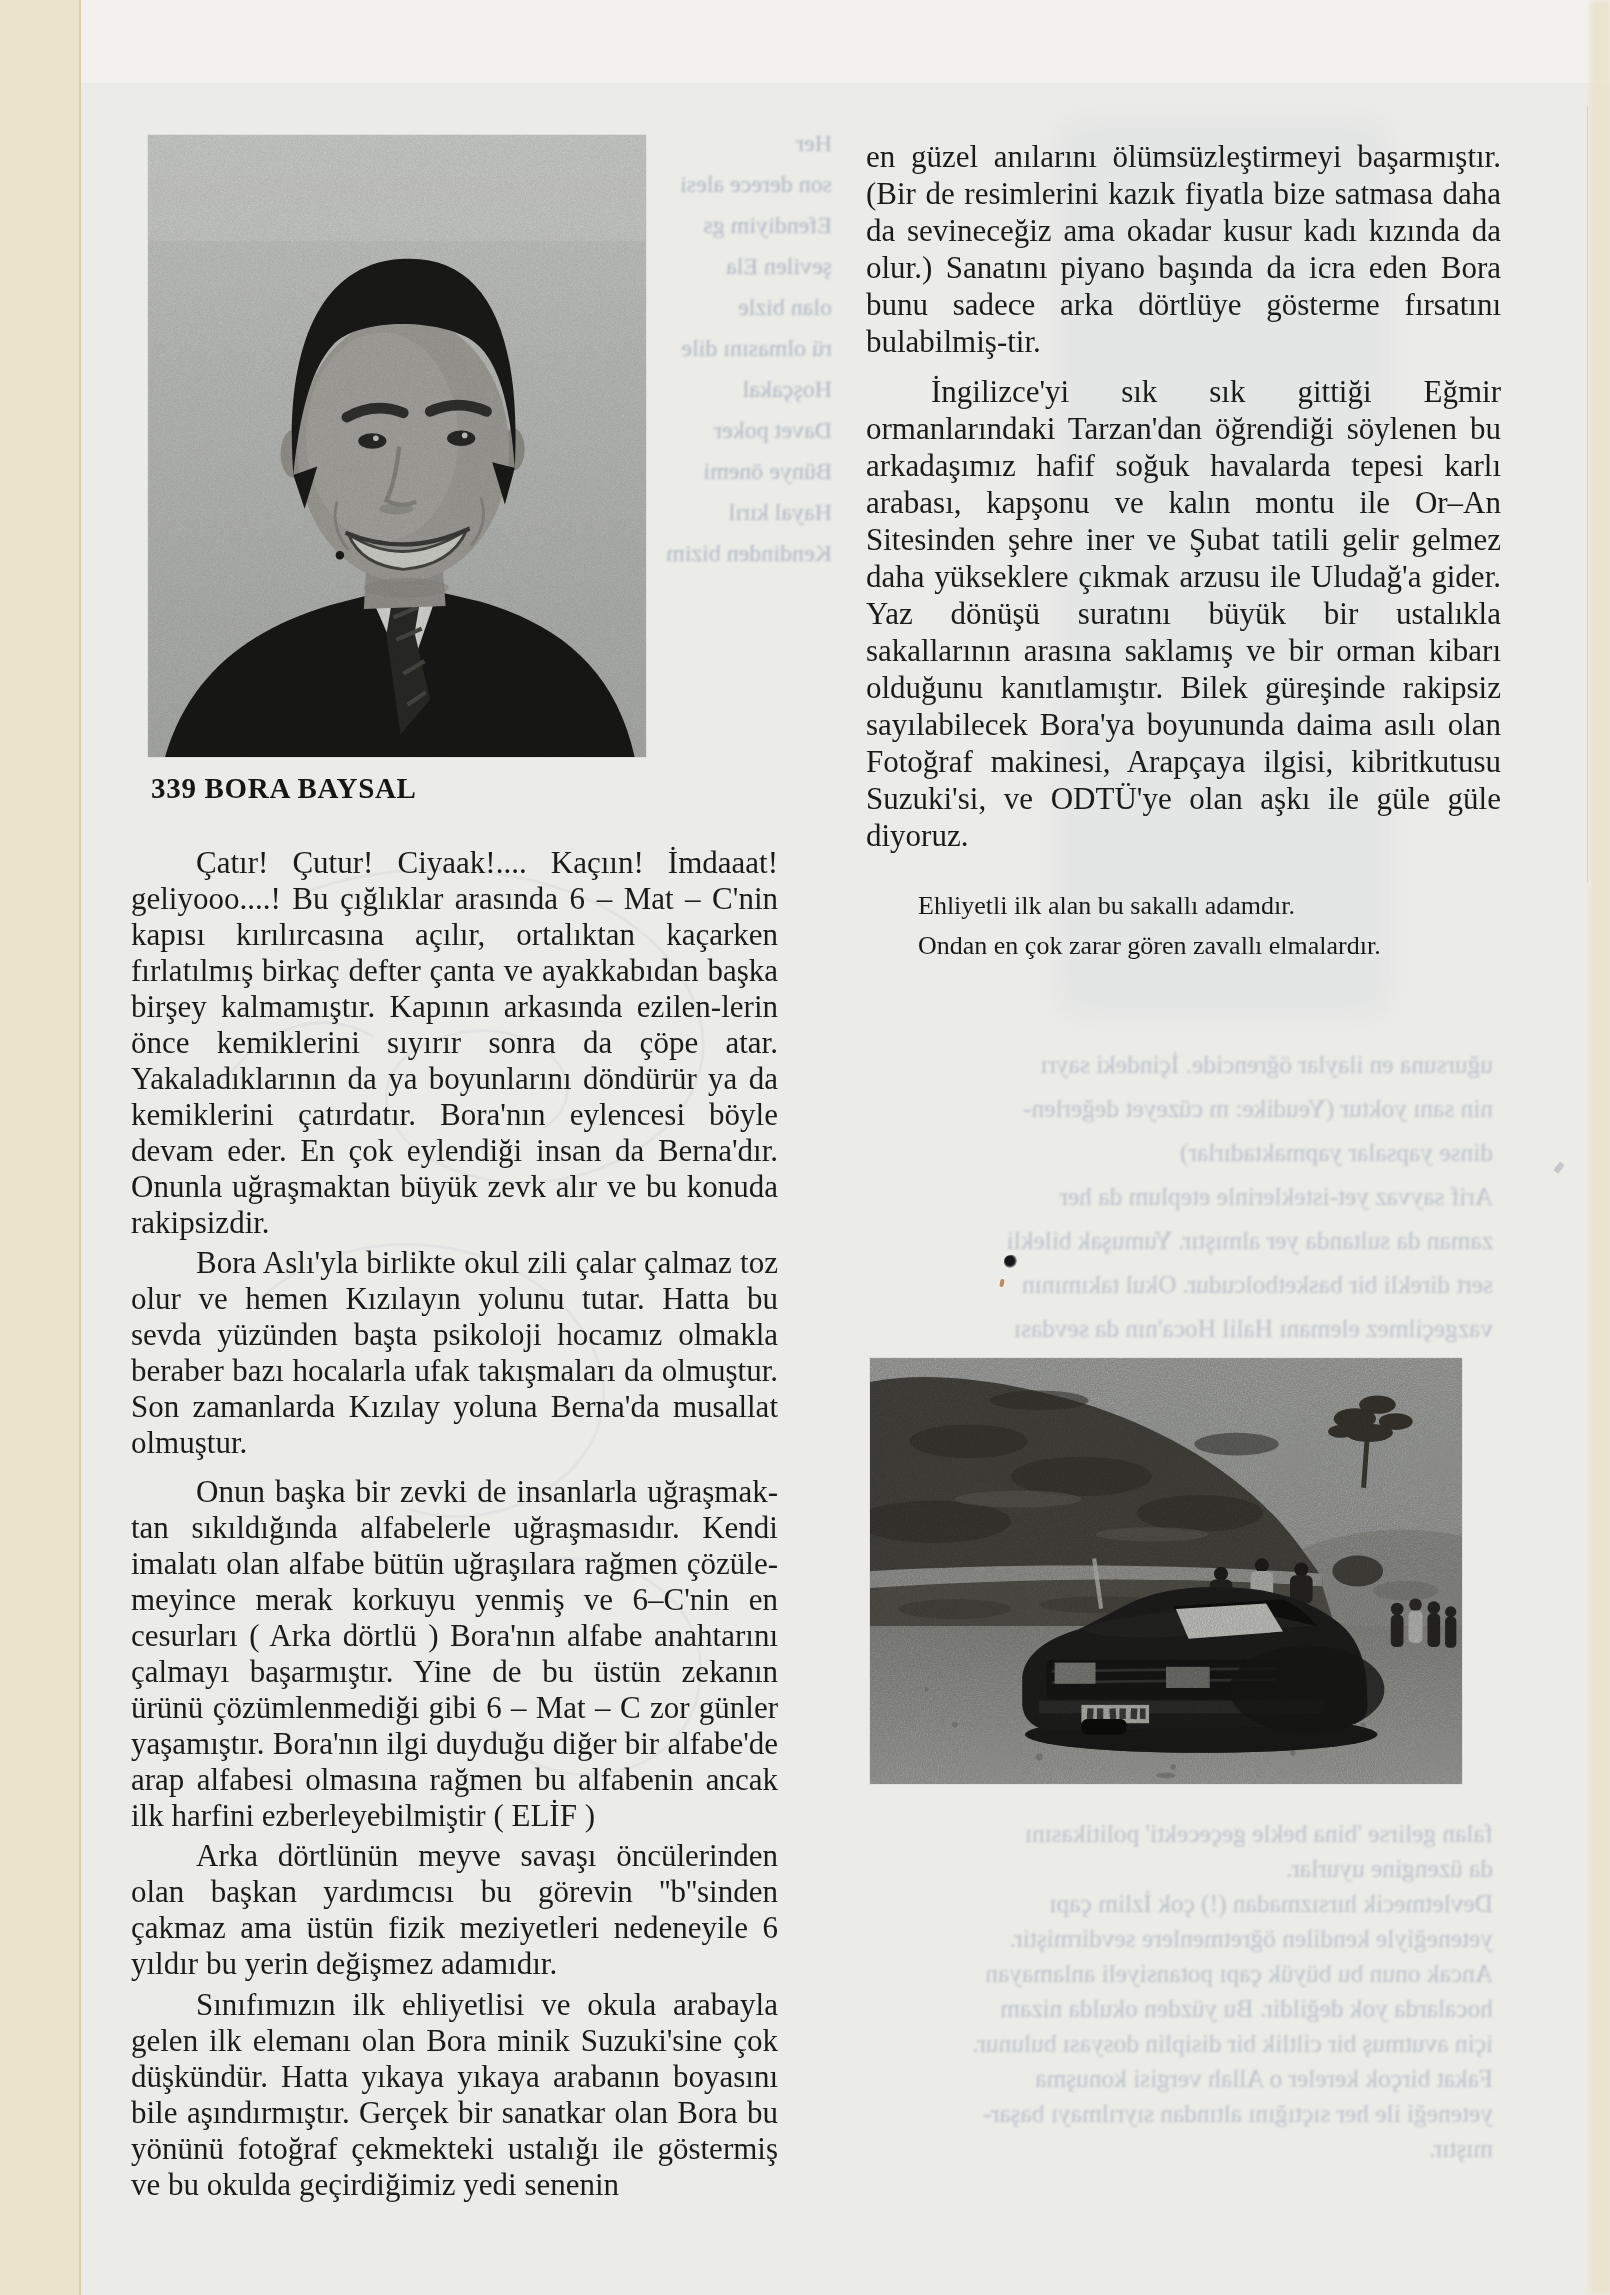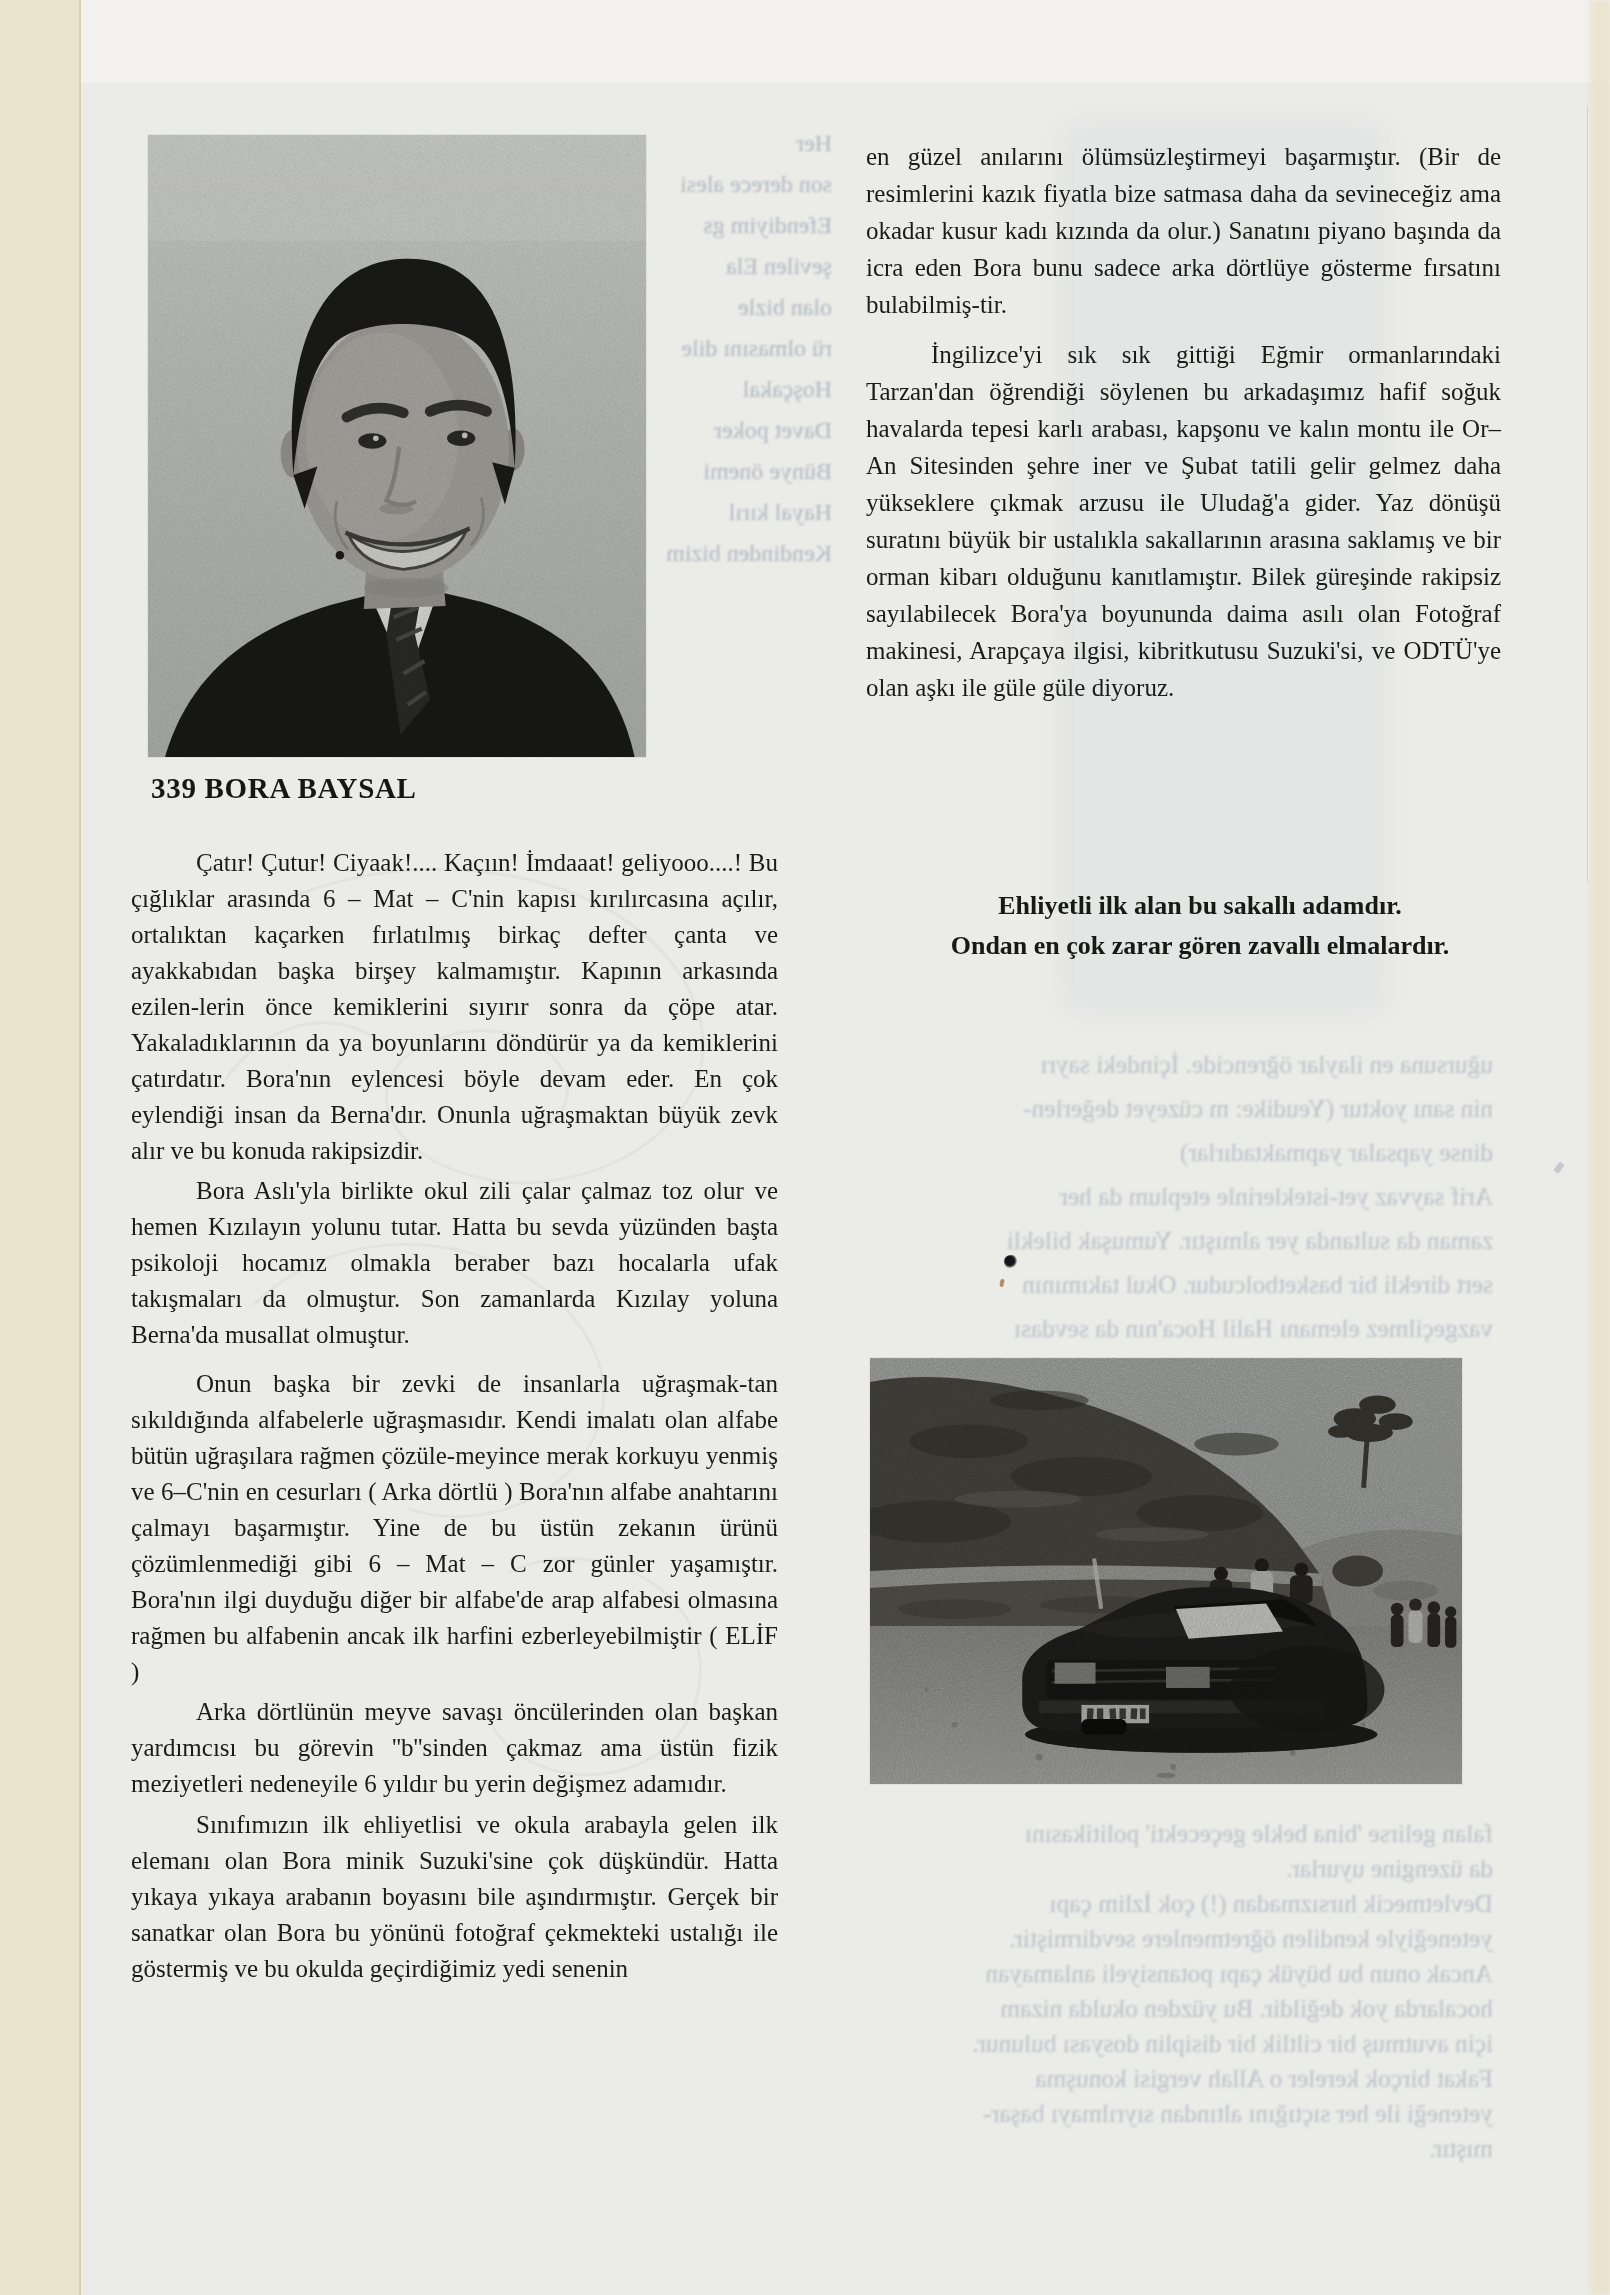--- a/index.html
+++ b/index.html
@@ -10,27 +10,27 @@
   #left-strip{left:0;top:0;width:79px;height:2295px;background:#ece3cc;border-right:2.1px solid #d9cfae;}
   #top-band{left:79px;top:0;width:1532px;height:83px;background:#f2f1ed;}
   #right-strip{right:0;top:0;width:21px;height:2295px;background:#e9e2cd;opacity:.85;filter:blur(2.1px);}
   #right-edge-line{left:1587px;top:106px;width:1.4px;height:776px;background:rgba(150,140,110,.25);}
   
   #portrait{left:148px;top:135px;width:498px;height:622px;}
   #carphoto{left:870px;top:1358px;width:592px;height:426px;}
   .photo-frame{box-shadow:0 0 0 0.7px rgba(0,0,0,.08);}
   
   #caption{left:151px;top:772px;font-size:29px;font-weight:bold;letter-spacing:0.7px;color:#161614;}
-  .col{text-align:justify;font-size:25px;line-height:36px;color:#1b1b19;}
+  .col{text-align:justify;font-size:31px;line-height:36px;color:#1b1b19;}
   #leftcol{left:131px;top:845px;width:647px;}
   #rightcol{left:866px;top:138px;width:635px;line-height:37px;}
   .col p{margin:0 0 4.2px 0;text-indent:65px;}
   .col p.noindent{text-indent:0;}
   .col p.gap{margin-top:13px;}
-  #boldblock{left:918px;top:886px;width:564px;font-size:26px;font-weight:bold;line-height:40px;color:#181816;text-align:center;}
+  #boldblock{left:918px;top:886px;width:564px;font-size:26px;font-weight:normal;line-height:40px;color:#181816;}
   #boldblock div{margin:0;}
   
   .ghost{transform:scaleX(-1);color:rgba(118,133,160,.40);filter:blur(1px);
          font-family:"Liberation Serif",serif;}
   #ghost-top{left:647px;top:123px;width:185px;font-size:24px;line-height:41px;color:rgba(110,126,155,.46);}
   #ghost-mid{left:874px;top:1042px;width:619px;font-size:25.4px;line-height:44px;}
   #ghost-bottom{left:874px;top:1816px;width:619px;font-size:25.4px;line-height:35px;}
   
   #blue-band{left:1058px;top:120px;width:331px;height:896px;background:rgba(199,209,224,.20);filter:blur(10px);border-radius:28px;}
   #ink-blot{left:1004px;top:1255px;width:12.7px;height:12.7px;border-radius:50% 40% 55% 45%;

